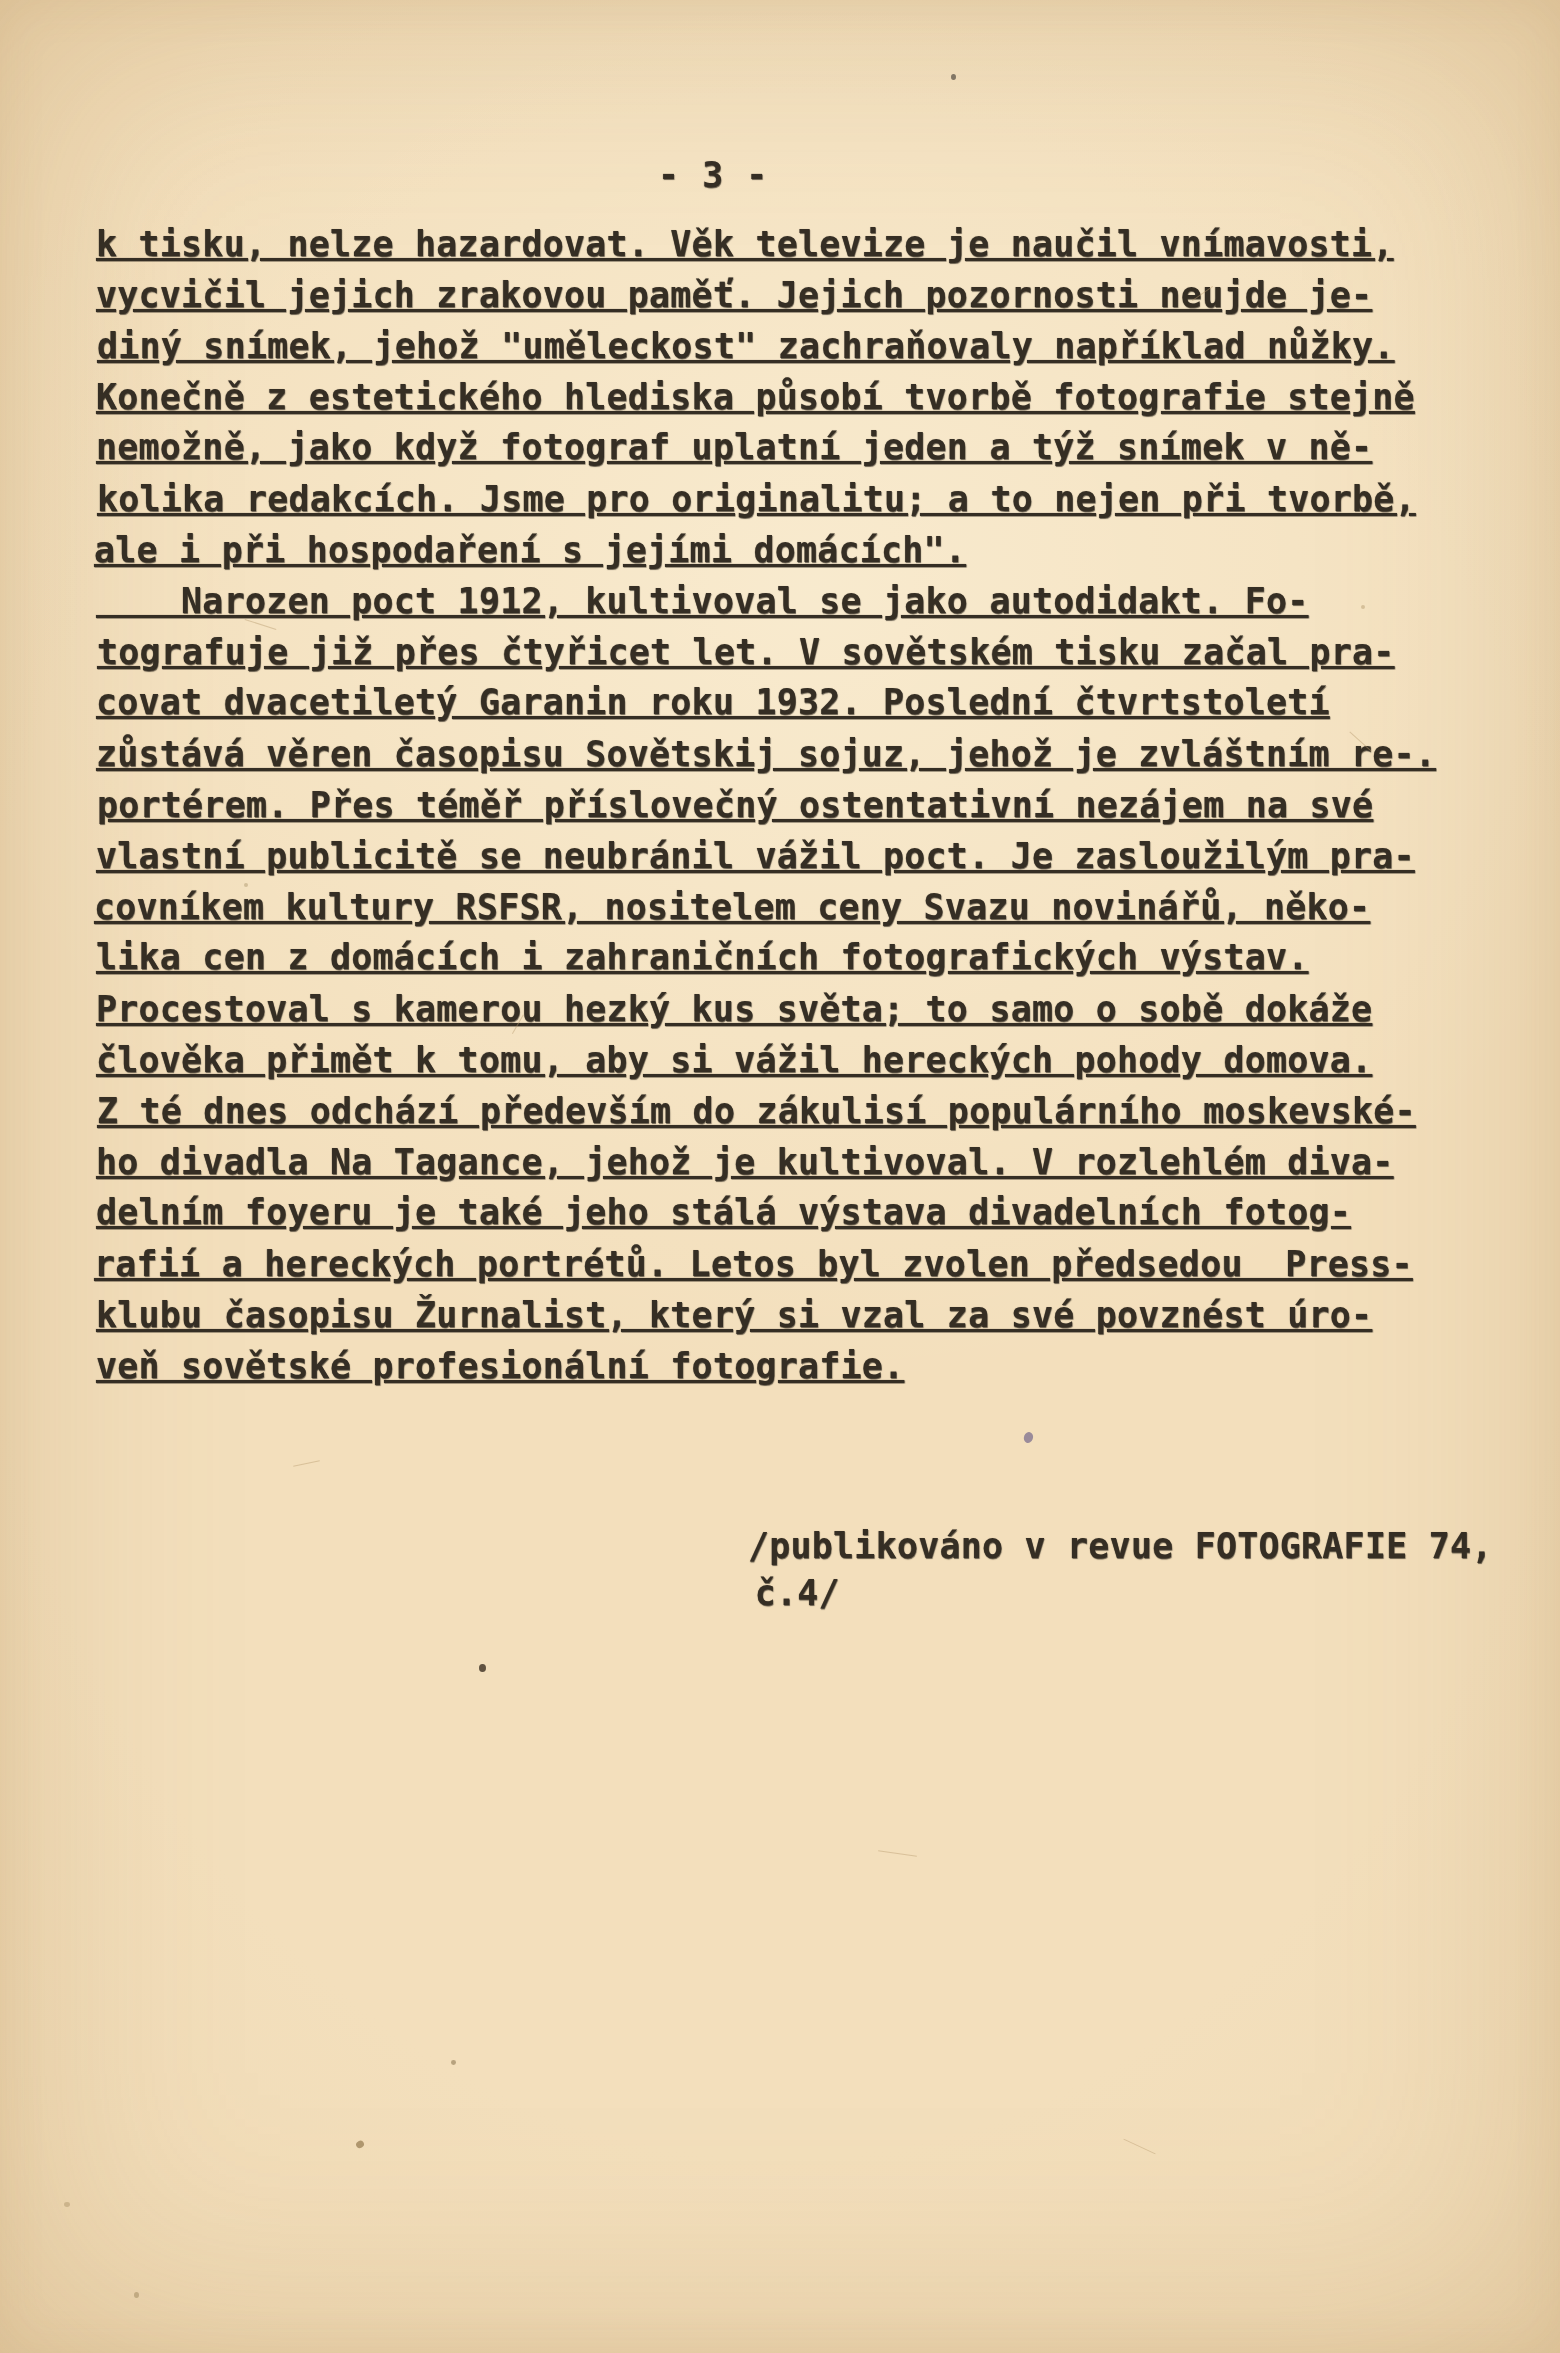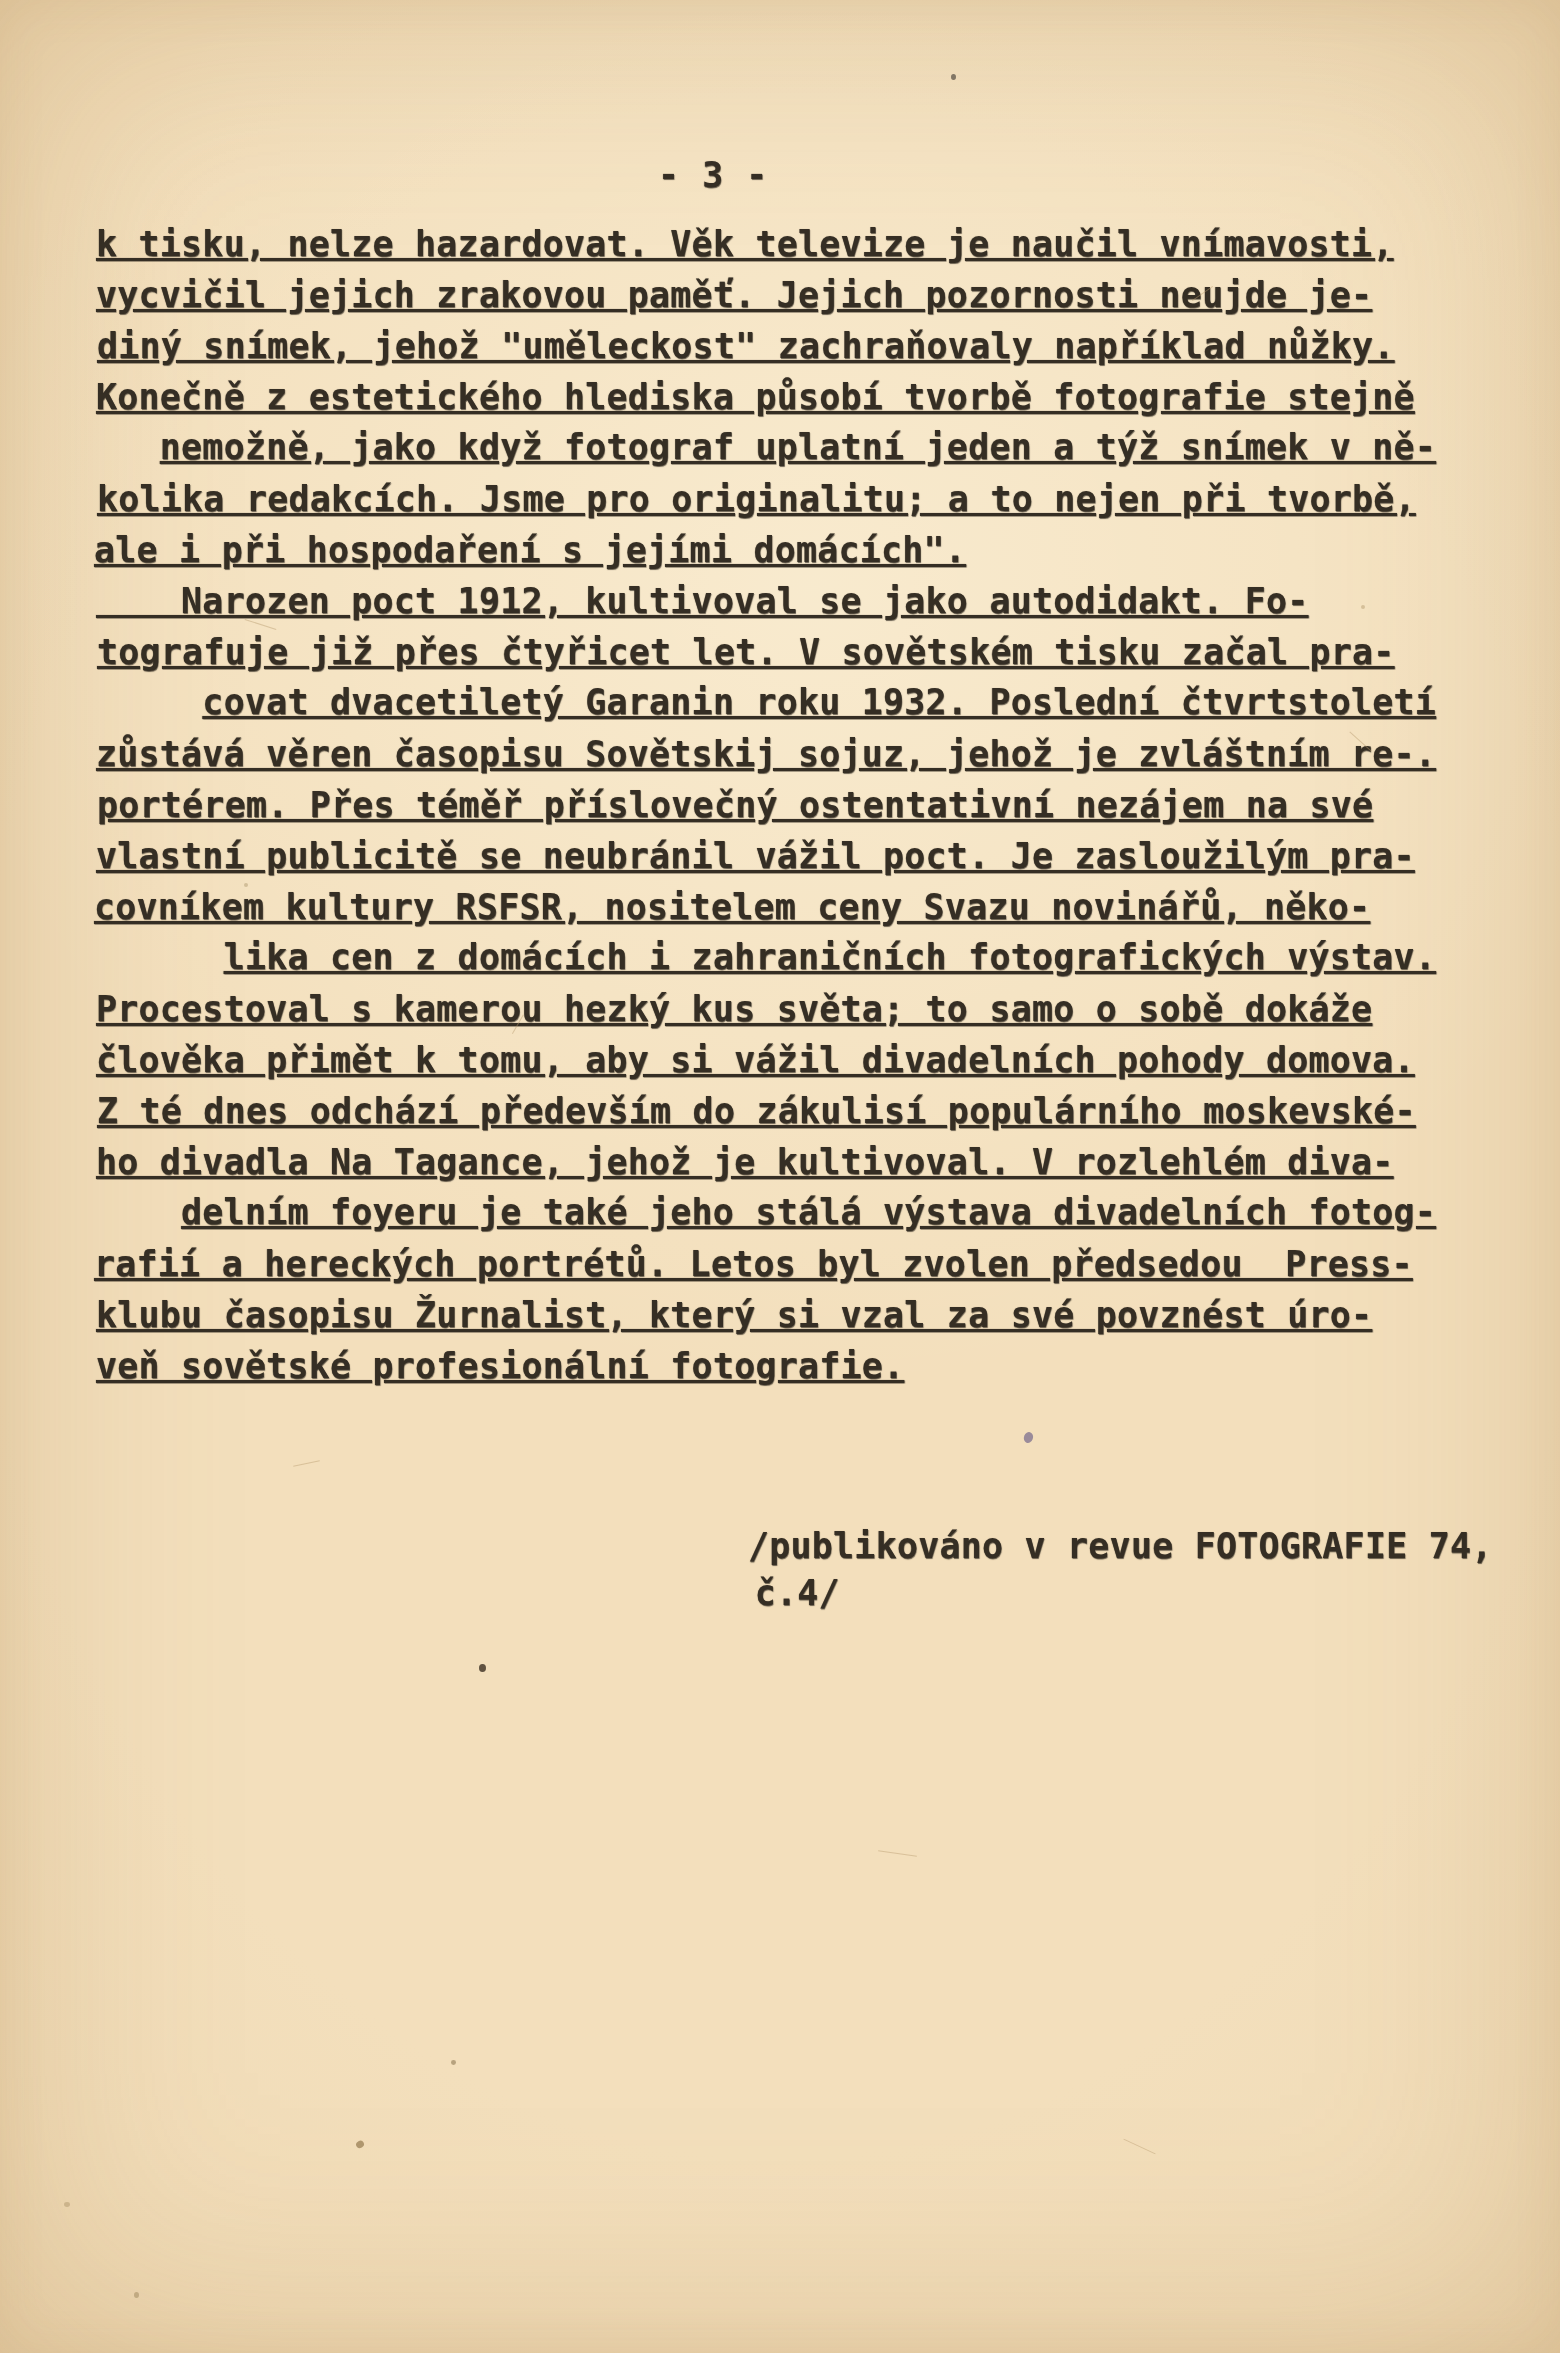--- a/index.html
+++ b/index.html
@@ -48,21 +48,21 @@
     top: 219px;
     text-decoration: underline;
   }
   .body-text .line {
     white-space: pre;
     height: 51px;
     line-height: 51px;
   }
   
   .body-text .line:nth-child(3n)  { transform: translateX(1px); }
-  .body-text .line:nth-child(5n)  { transform: translateY(-1px); text-align: right; }
+  .body-text .line:nth-child(5n)  { transform: translateY(-1px); }
   .body-text .line:nth-child(7n)  { transform: translateX(-2px); }
   .pub-note {
     position: absolute;
     left: 736px;
     top: 1523px;
     margin-left: 12px;
   }
   .pub-note .line {
     white-space: pre;
     height: 47px;
@@ -102,21 +102,21 @@
     <div class="line">ale i při hospodaření s jejími domácích".</div>
     <div class="line">    Narozen poct 1912, kultivoval se jako autodidakt. Fo-</div>
     <div class="line">tografuje již přes čtyřicet let. V sovětském tisku začal pra-</div>
     <div class="line">covat dvacetiletý Garanin roku 1932. Poslední čtvrtstoletí</div>
     <div class="line">zůstává věren časopisu Sovětskij sojuz, jehož je zvláštním re-.</div>
     <div class="line">portérem. Přes téměř příslovečný ostentativní nezájem na své</div>
     <div class="line">vlastní publicitě se neubránil vážil poct. Je zasloužilým pra-</div>
     <div class="line">covníkem kultury RSFSR, nositelem ceny Svazu novinářů, něko-</div>
     <div class="line">lika cen z domácích i zahraničních fotografických výstav.</div>
     <div class="line">Procestoval s kamerou hezký kus světa; to samo o sobě dokáže</div>
-    <div class="line">člověka přimět k tomu, aby si vážil divadelních pohody domova.</div>
+    <div class="line">člověka přimět k tomu, aby si vážil hereckých pohody domova.</div>
     <div class="line">Z té dnes odchází především do zákulisí populárního moskevské-</div>
     <div class="line">ho divadla Na Tagance, jehož je kultivoval. V rozlehlém diva-</div>
     <div class="line">delním foyeru je také jeho stálá výstava divadelních fotog-</div>
     <div class="line">rafií a hereckých portrétů. Letos byl zvolen předsedou  Press-</div>
     <div class="line">klubu časopisu Žurnalist, který si vzal za své povznést úro-</div>
     <div class="line">veň sovětské profesionální fotografie.</div>
   </div>
 
   <div class="pub-note typewritten">
     <div class="line">/publikováno v revue FOTOGRAFIE 74,</div>

